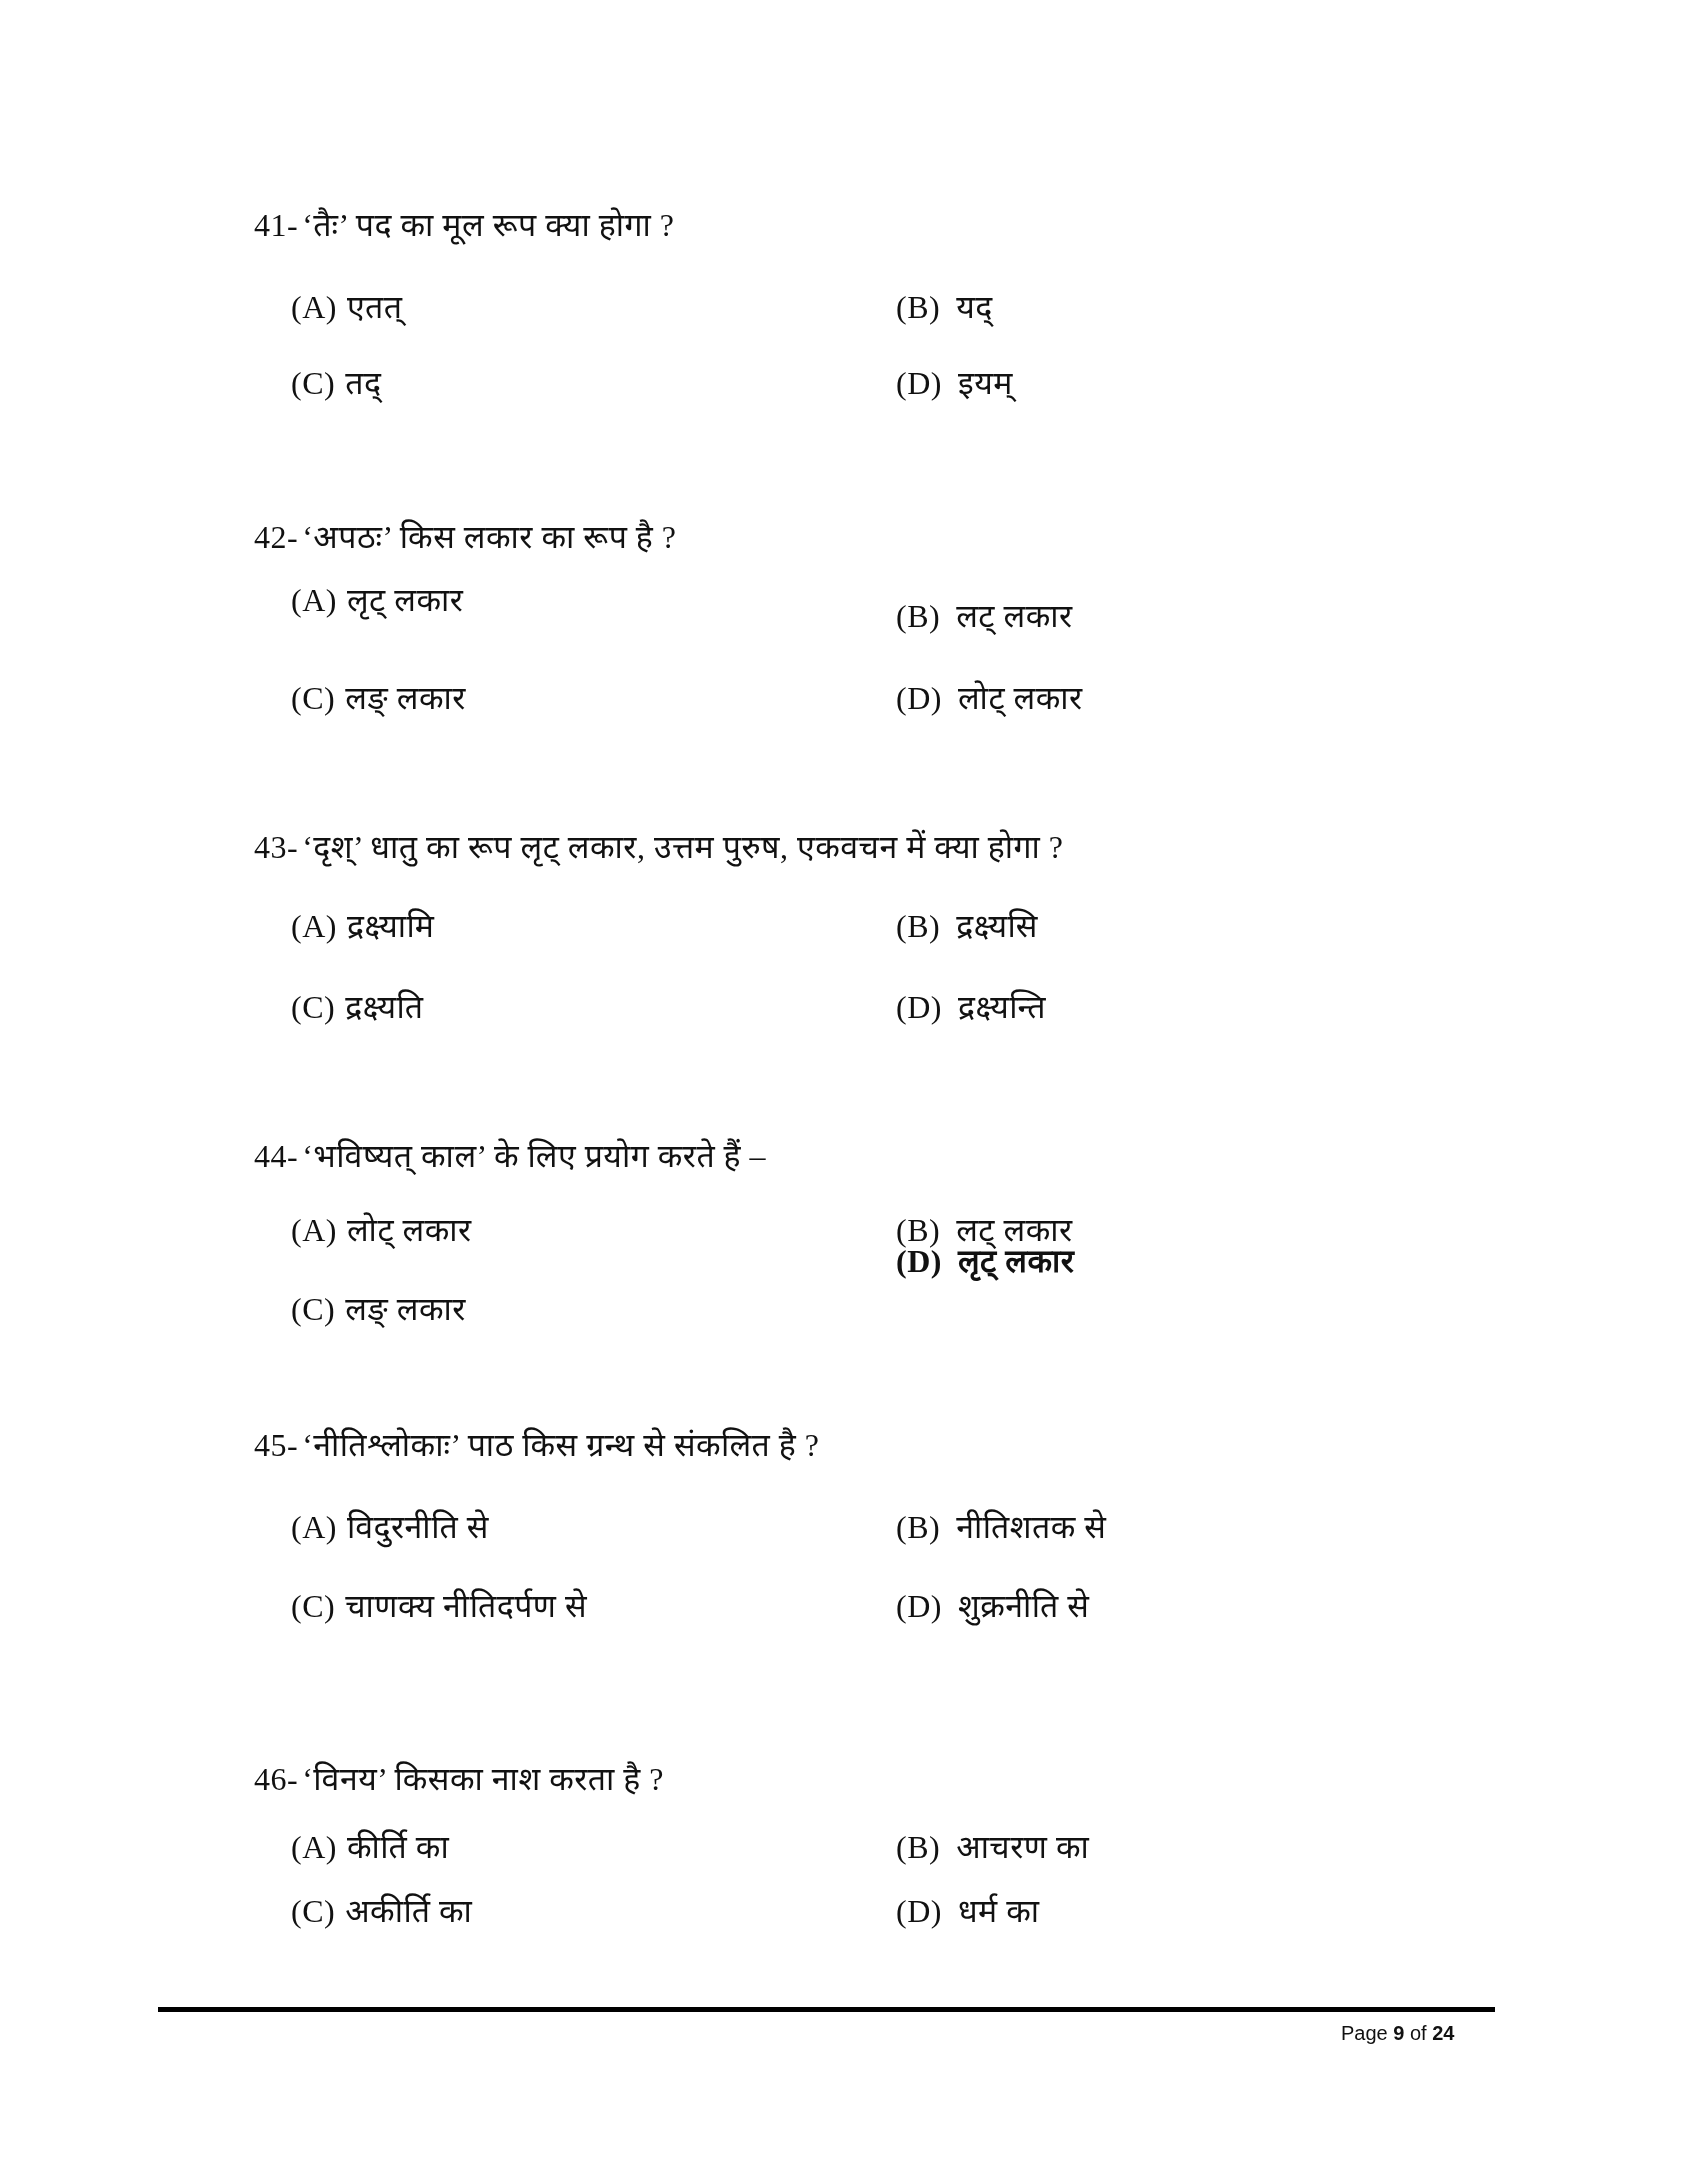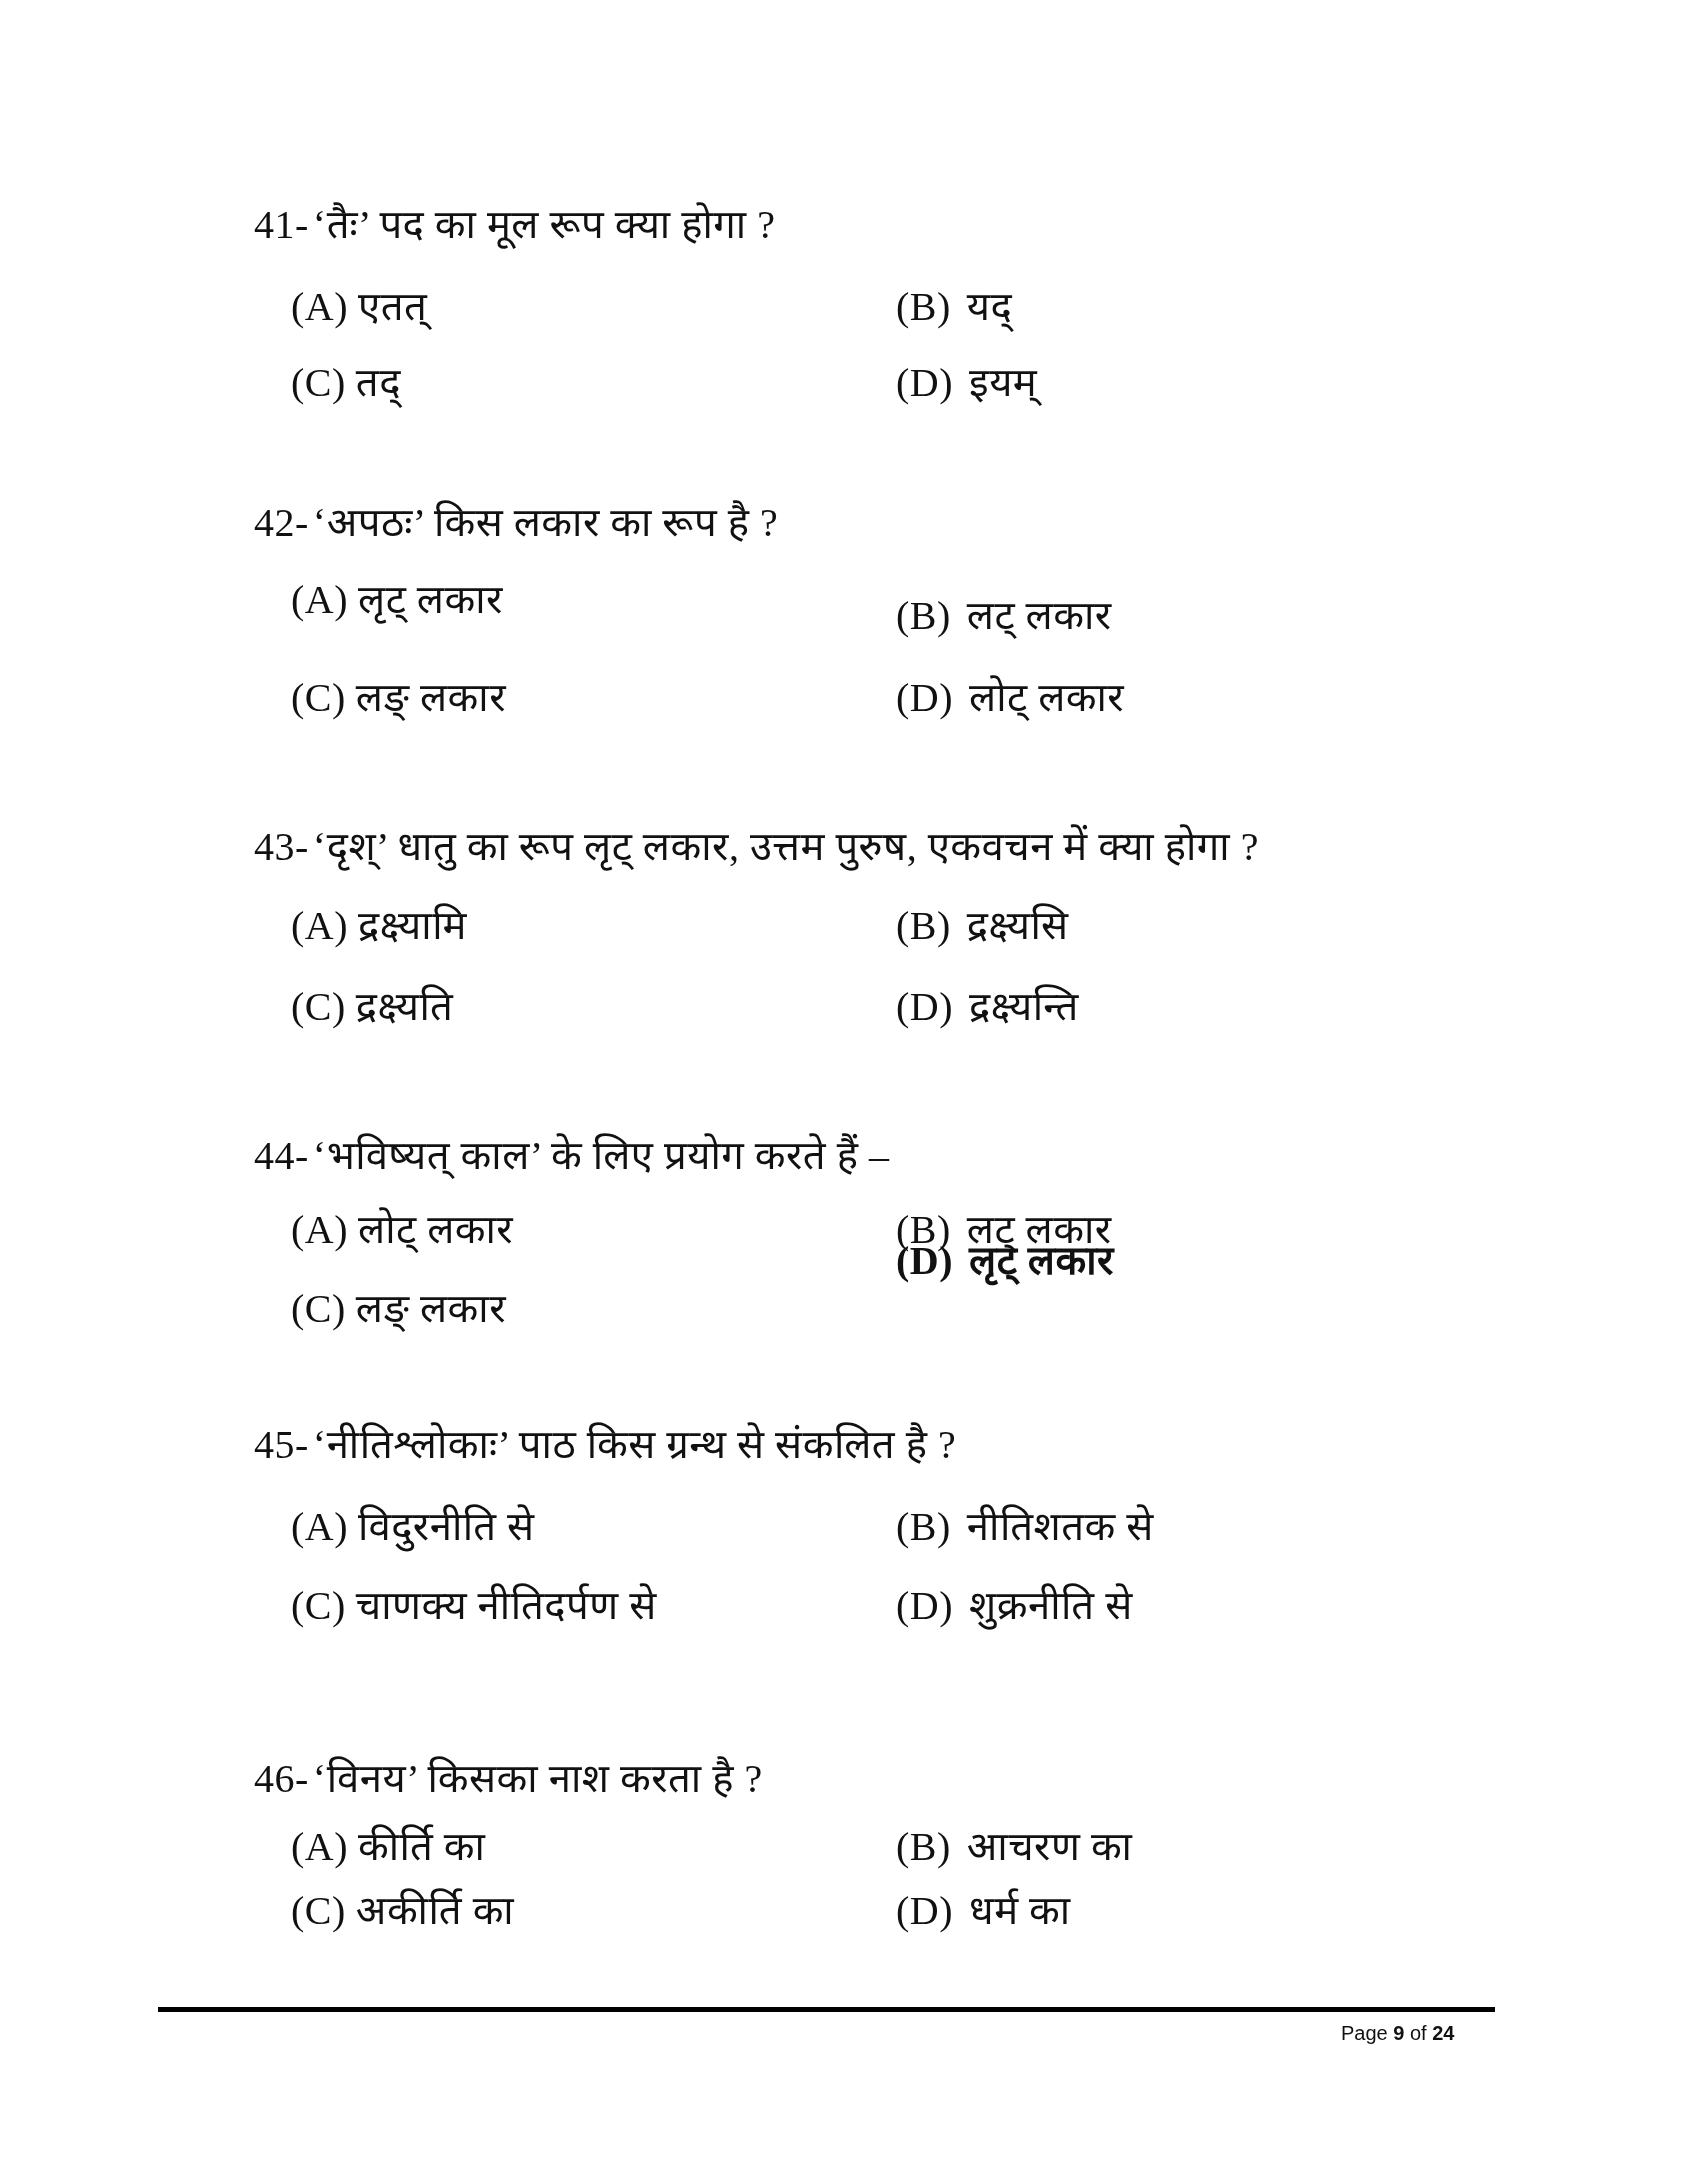--- a/index.html
+++ b/index.html
@@ -10,21 +10,21 @@
     body {
       width: 1683px;
       height: 2178px;
       position: relative;
       overflow: hidden;
       font-family: "Liberation Serif", "DejaVu Serif", serif;
       color: #111111;
     }
     .line {
       position: absolute;
-      font-size: 40px;
+      font-size: 32px;
       line-height: 34px;
       white-space: nowrap;
       letter-spacing: 0.5px;
     }
     .q-stem { left: 254px; }
     .opt-left { left: 291px; text-align: center; }
     .opt-right { left: 896px; }
     .qnum { margin-right: 4px; }
     .opt-label { margin-right: 10px; }
     .opt-right .opt-label { margin-right: 16px; }
@@ -60,21 +60,21 @@
 <div class="line opt-right" style="top:290px;">
   <span class="opt-label">(B)</span><span>यद्</span>
 </div>
 <div class="line opt-left" style="top:366px;">
   <span class="opt-label">(C)</span><span>तद्</span>
 </div>
 <div class="line opt-right" style="top:366px;">
   <span class="opt-label">(D)</span><span>इयम्</span>
 </div>
 
-<div class="line q-stem" style="top:506px;">
+<div class="line q-stem" style="top:520px;">
   <span class="qnum">42-</span><span>‘अपठः’ किस लकार का रूप है ?</span>
 </div>
 <div class="line opt-left" style="top:583px;">
   <span class="opt-label">(A)</span><span>लृट् लकार</span>
 </div>
 <div class="line opt-right" style="top:599px;">
   <span class="opt-label">(B)</span><span>लट् लकार</span>
 </div>
 <div class="line opt-left" style="top:681px;">
   <span class="opt-label">(C)</span><span>लङ् लकार</span>

